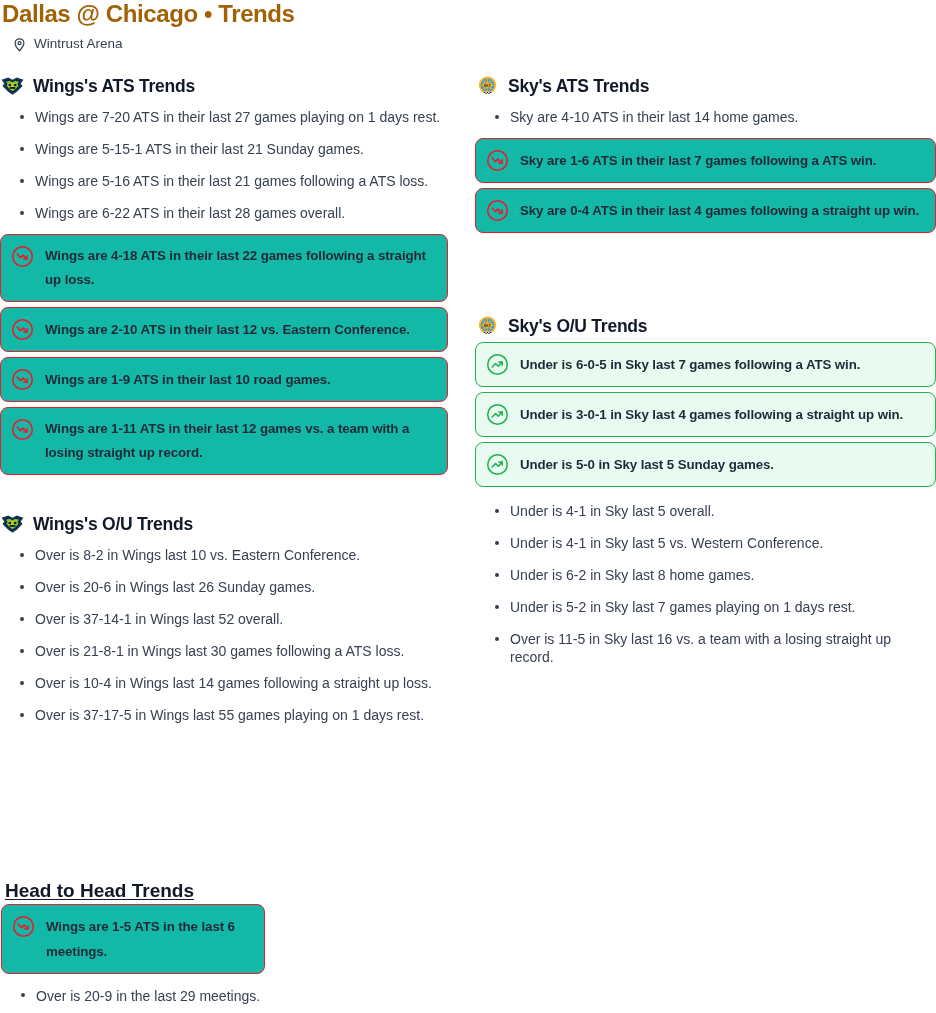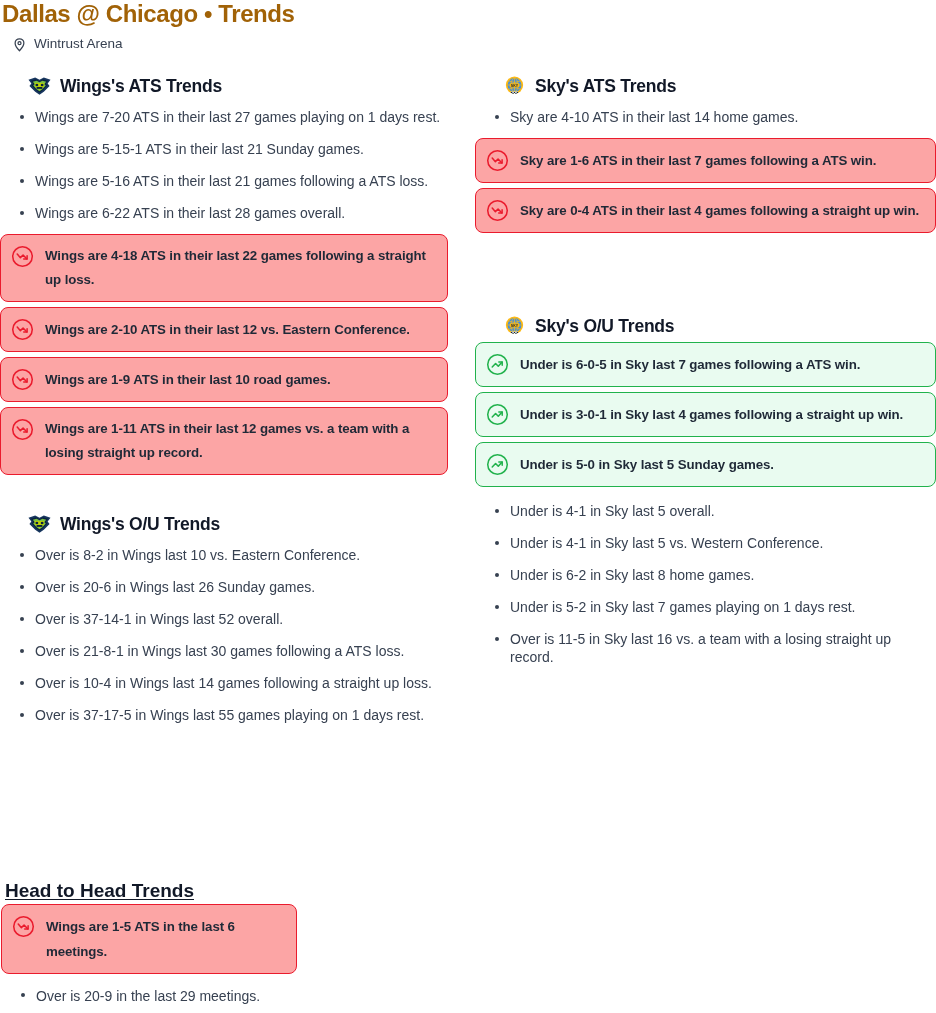--- a/index.html
+++ b/index.html
@@ -53,21 +53,20 @@
   .col-right { padding-left: 3px; }
 
   .section { margin-top: 22px; }
   .section.first { margin-top: 23px; }
 
   .section-head {
     display: flex;
     align-items: center;
     gap: 9px;
     margin: 0 0 4px 1px;
-    padding-left: 27px;
   }
   .section-head h2 {
     font-size: 17.5px;
     font-weight: bold;
     color: #111827;
     letter-spacing: -0.25px;
     margin: 0;
     line-height: 22px;
   }
   .team-logo { width: 23px; height: 22px; flex: 0 0 23px; display: block; }
@@ -99,33 +98,33 @@
   .alert {
     display: flex;
     align-items: flex-start;
     gap: 11px;
     border-radius: 8px;
     border: 1.6px solid;
     padding: 9px 13px 9px 10px;
     margin: 5px 0;
     min-height: 38px;
   }
-  .alert.neg { background: #fca5a5; border-color: #ea1b2d; }
+  .alert.neg { background: #14b8a6; border-color: #ea1b2d; }
   .alert.pos { background: #e9fbf0; border-color: #21b24c; }
   .alert .alert-icon { flex: 0 0 23px; width: 23px; height: 23px; display: block; margin-top: 1px; }
   .alert .alert-text {
     font-size: 13.3px;
     font-weight: bold;
     color: #1f2937;
     line-height: 25px;
     letter-spacing: -0.1px;
   }
   .alert.tall .alert-text { line-height: 24px; }
 
-  .alert.h2h { width: 296px; margin-top: 3px; }
+  .alert.h2h { width: 264px; margin-top: 3px; }
 
   
   .h2h-section { margin-top: 31px; padding-left: 1px; }
   .h2h-title {
     font-size: 19px;
     font-weight: bold;
     color: #111827;
     text-decoration: underline;
     text-underline-offset: 2px;
     margin: 0 0 2px 4px;

